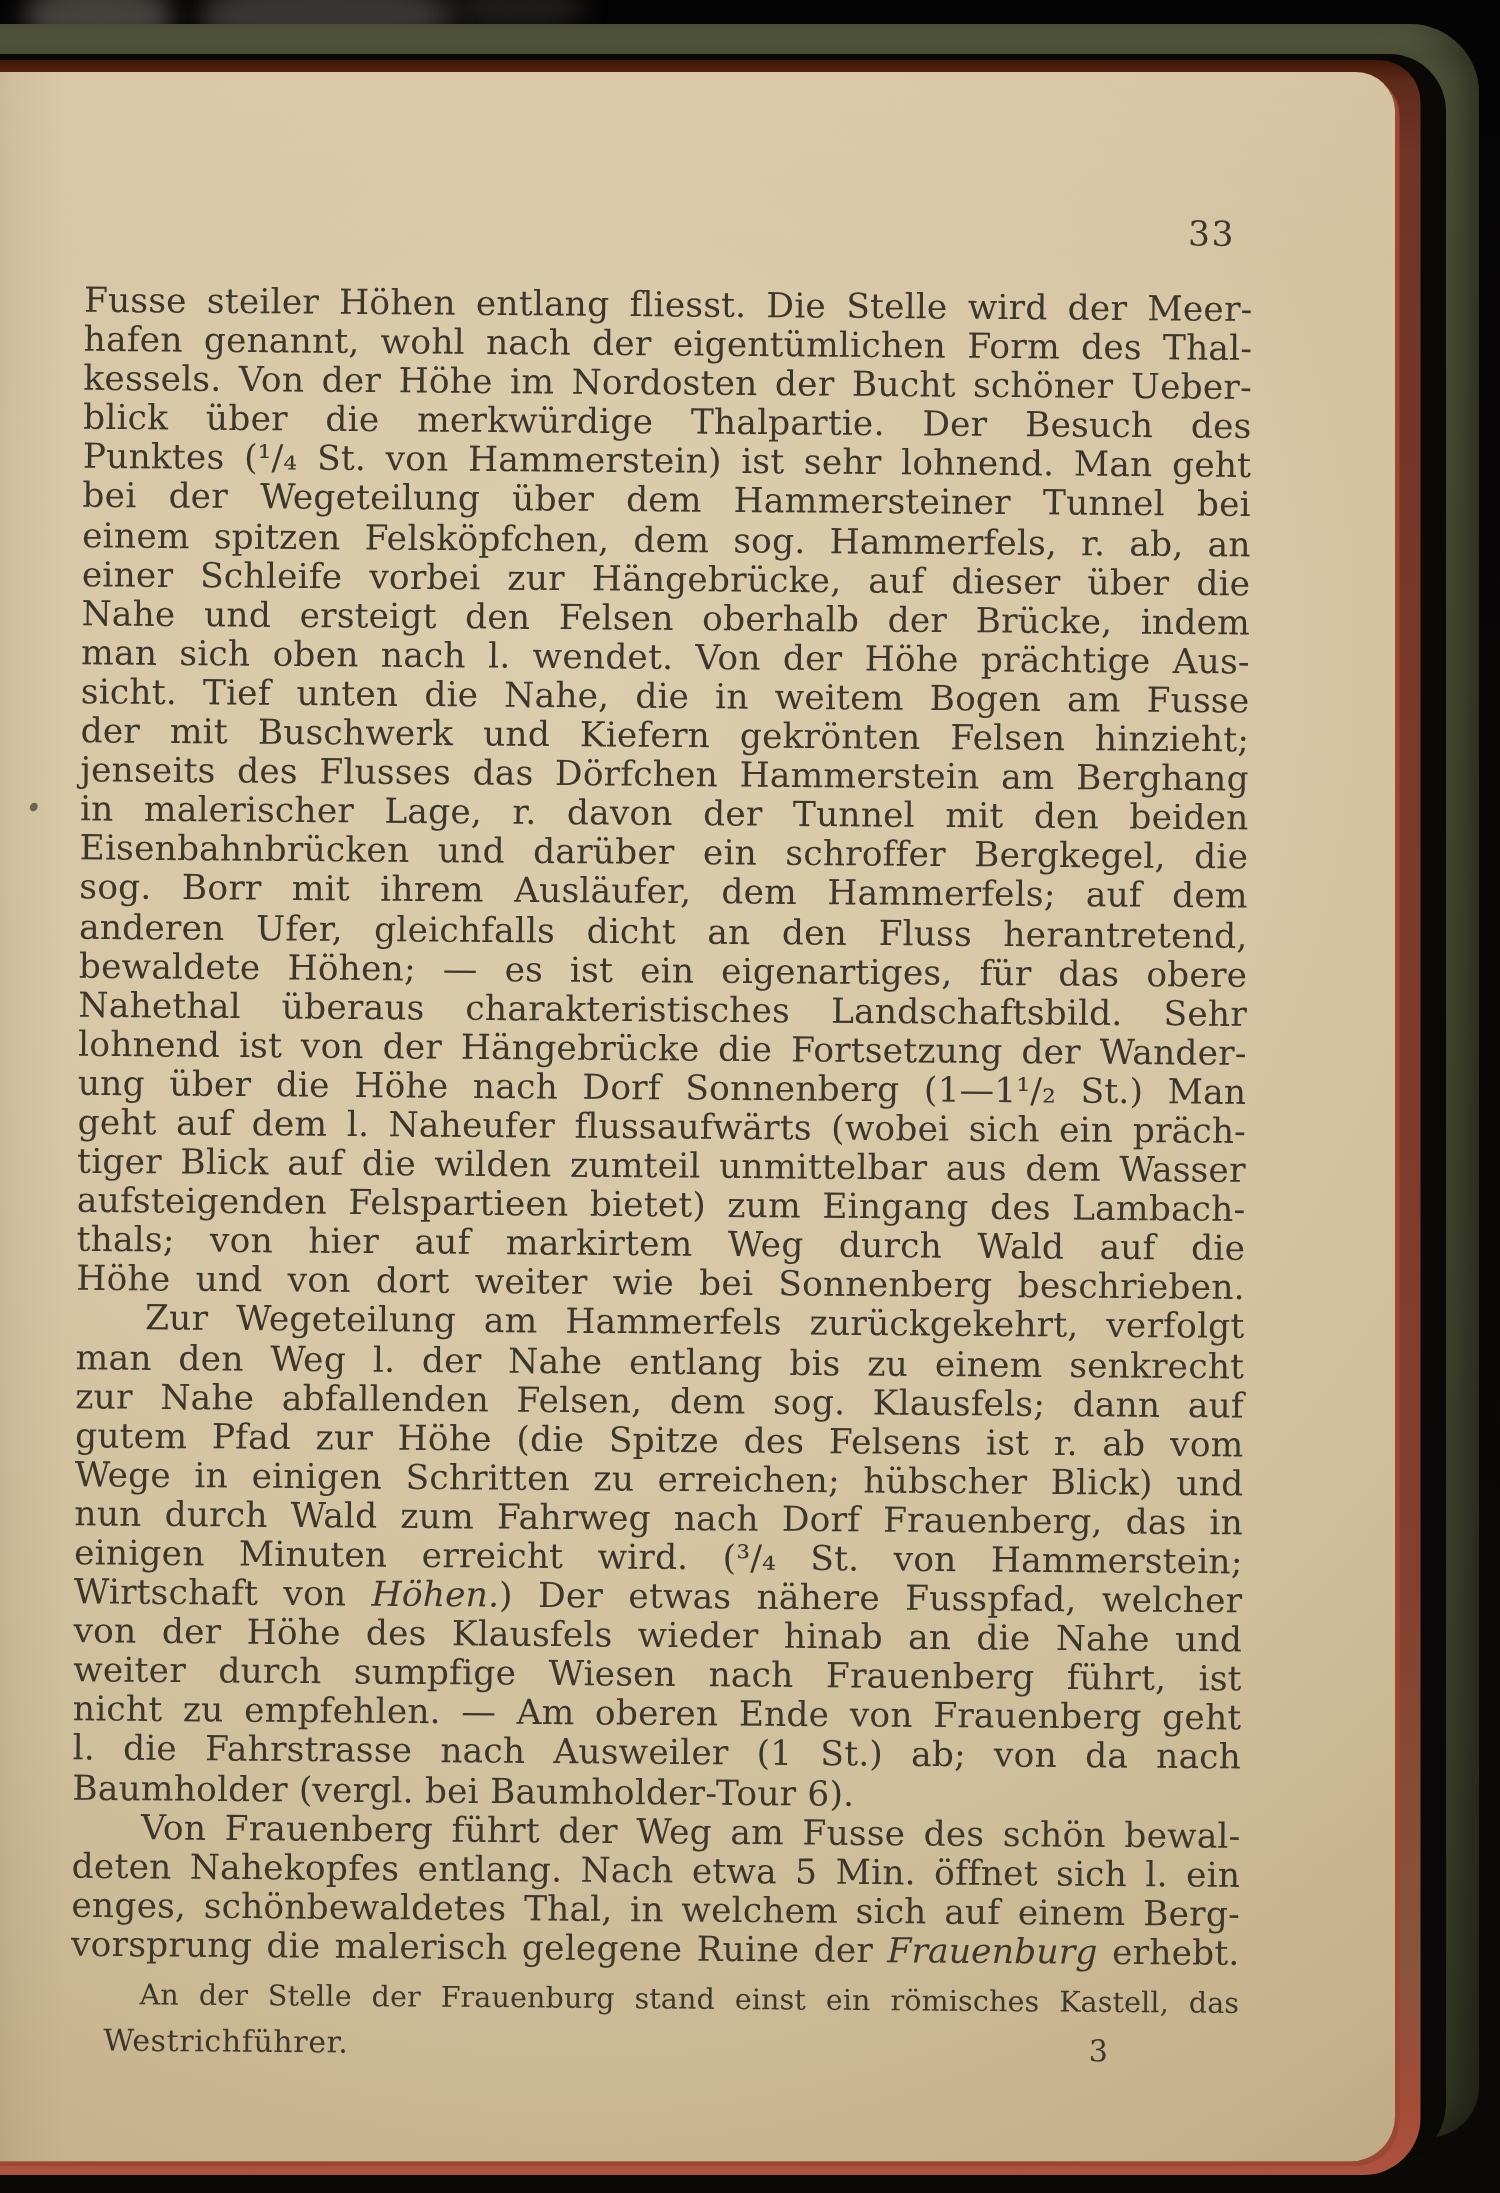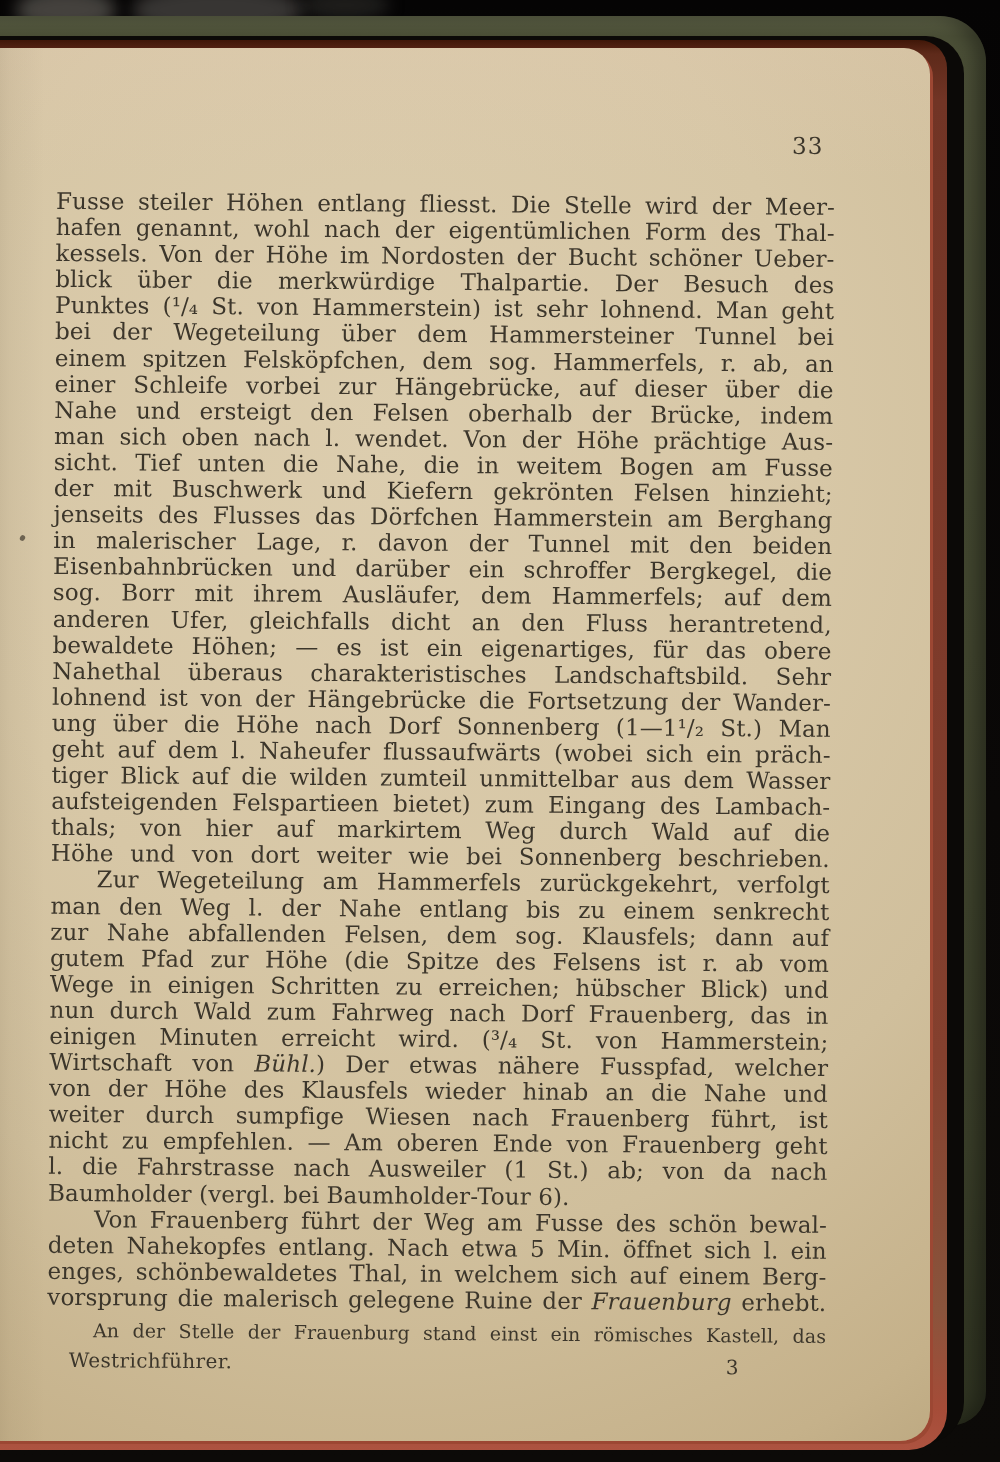--- a/index.html
+++ b/index.html
@@ -21,21 +21,21 @@
             background:linear-gradient(180deg,#401708 0px,#5e2a1a 14px,#713425 60px,#7e3b2b 45%,#84402e 72%,#8a543c 90%,#a54c38 97%,#ad5340 100%);}
   .page{position:absolute;left:-20px;top:48px;width:950px;height:1393px;
         border-radius:0 26px 30px 0;
         box-shadow:3px 3px 0 0 #9c4733;
         background:
           linear-gradient(90deg,rgba(60,45,25,0.16) 0px,rgba(60,45,25,0.05) 30px,rgba(0,0,0,0) 65px),
           linear-gradient(180deg,rgba(228,204,182,0.22) 0,rgba(228,204,182,0) 130px),
           radial-gradient(115% 90% at 42% 28%,#dccdae 0%,#d7c7a6 40%,#d0bf9c 65%,#c5b18a 88%,#b8a47c 100%);}
   .tilt{position:absolute;left:0;top:0;right:0;bottom:0;
         transform:rotate(0.45deg);transform-origin:90px 150px;color:#3c362b;}
-  .pagenum{position:absolute;top:79px;right:107px;font-size:23px;letter-spacing:1px;}
+  .pagenum{position:absolute;top:90px;right:107px;font-size:23px;letter-spacing:1px;}
   .textblock{position:absolute;left:76px;top:140px;width:779px;}
   .line{height:26.1px;line-height:26.1px;font-size:23px;
         text-align:justify;text-align-last:justify;
         letter-spacing:0.1px;white-space:normal;}
   .line.noju{text-align-last:left;}
   .line.indent{text-indent:46px;}
   .para.small{margin-top:8px;}
   .para.small .line{font-size:19px;height:25px;line-height:25px;}
   .footer{position:absolute;left:76px;top:1300px;width:779px;height:28px;font-size:20px;}
   .footer .fl{position:absolute;left:22px;top:0;letter-spacing:0.4px;}
@@ -88,21 +88,21 @@
             <div class="line">Höhe und von dort weiter wie bei Sonnenberg beschrieben.</div>
           </div>
           <div class="para">
             <div class="line indent">Zur Wegeteilung am Hammerfels zurückgekehrt, verfolgt</div>
             <div class="line">man den Weg l. der Nahe entlang bis zu einem senkrecht</div>
             <div class="line">zur Nahe abfallenden Felsen, dem sog. Klausfels; dann auf</div>
             <div class="line">gutem Pfad zur Höhe (die Spitze des Felsens ist r. ab vom</div>
             <div class="line">Wege in einigen Schritten zu erreichen; hübscher Blick) und</div>
             <div class="line">nun durch Wald zum Fahrweg nach Dorf Frauenberg, das in</div>
             <div class="line">einigen Minuten erreicht wird. (³/₄ St. von Hammerstein;</div>
-            <div class="line">Wirtschaft von <i>Bühl.</i>) Der etwas nähere Fusspfad, welcher</div>
+            <div class="line">Wirtschaft von <i>Höhen.</i>) Der etwas nähere Fusspfad, welcher</div>
             <div class="line">von der Höhe des Klausfels wieder hinab an die Nahe und</div>
             <div class="line">weiter durch sumpfige Wiesen nach Frauenberg führt, ist</div>
             <div class="line">nicht zu empfehlen. — Am oberen Ende von Frauenberg geht</div>
             <div class="line">l. die Fahrstrasse nach Ausweiler (1 St.) ab; von da nach</div>
             <div class="line noju">Baumholder (vergl. bei Baumholder-Tour 6).</div>
           </div>
           <div class="para">
             <div class="line indent">Von Frauenberg führt der Weg am Fusse des schön bewal-</div>
             <div class="line">deten Nahekopfes entlang. Nach etwa 5 Min. öffnet sich l. ein</div>
             <div class="line">enges, schönbewaldetes Thal, in welchem sich auf einem Berg-</div>

